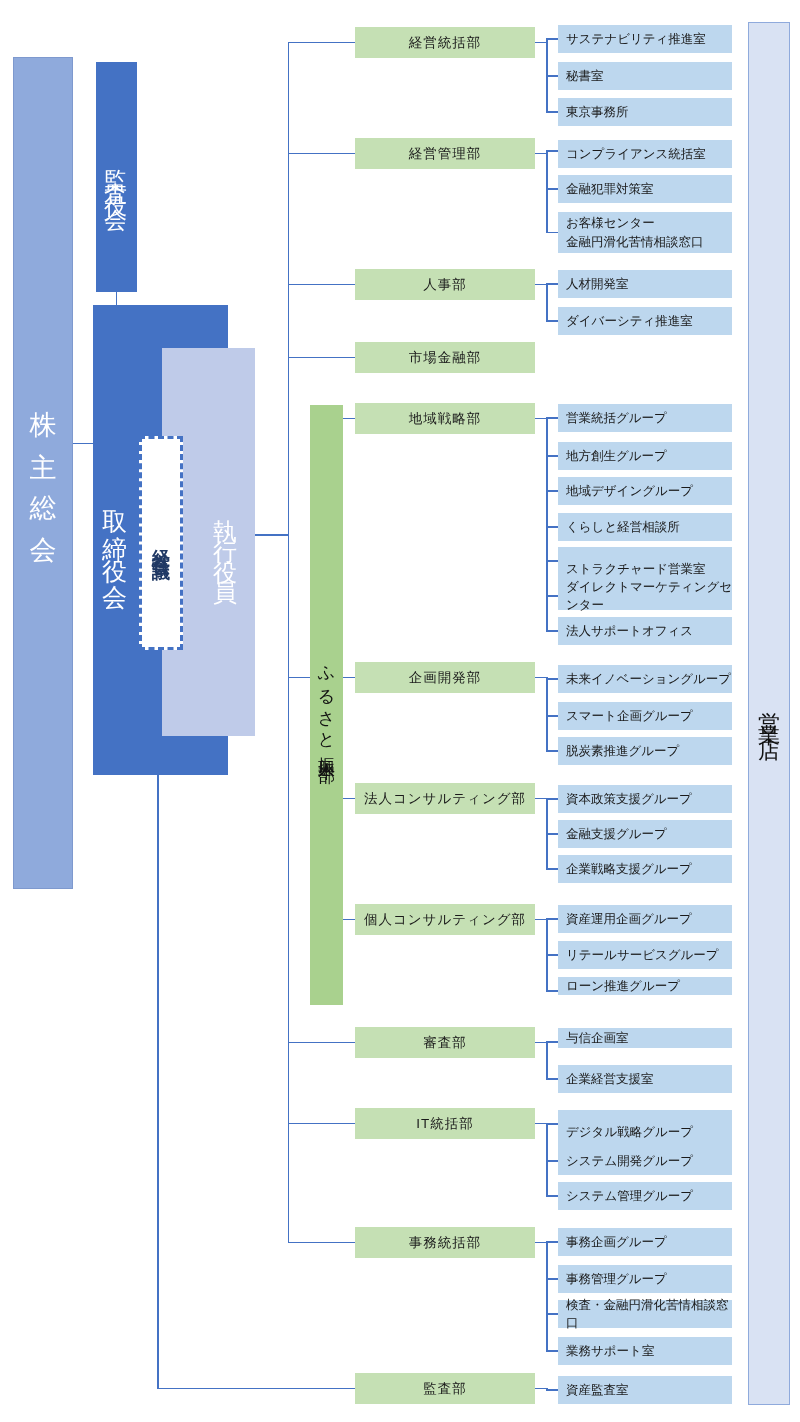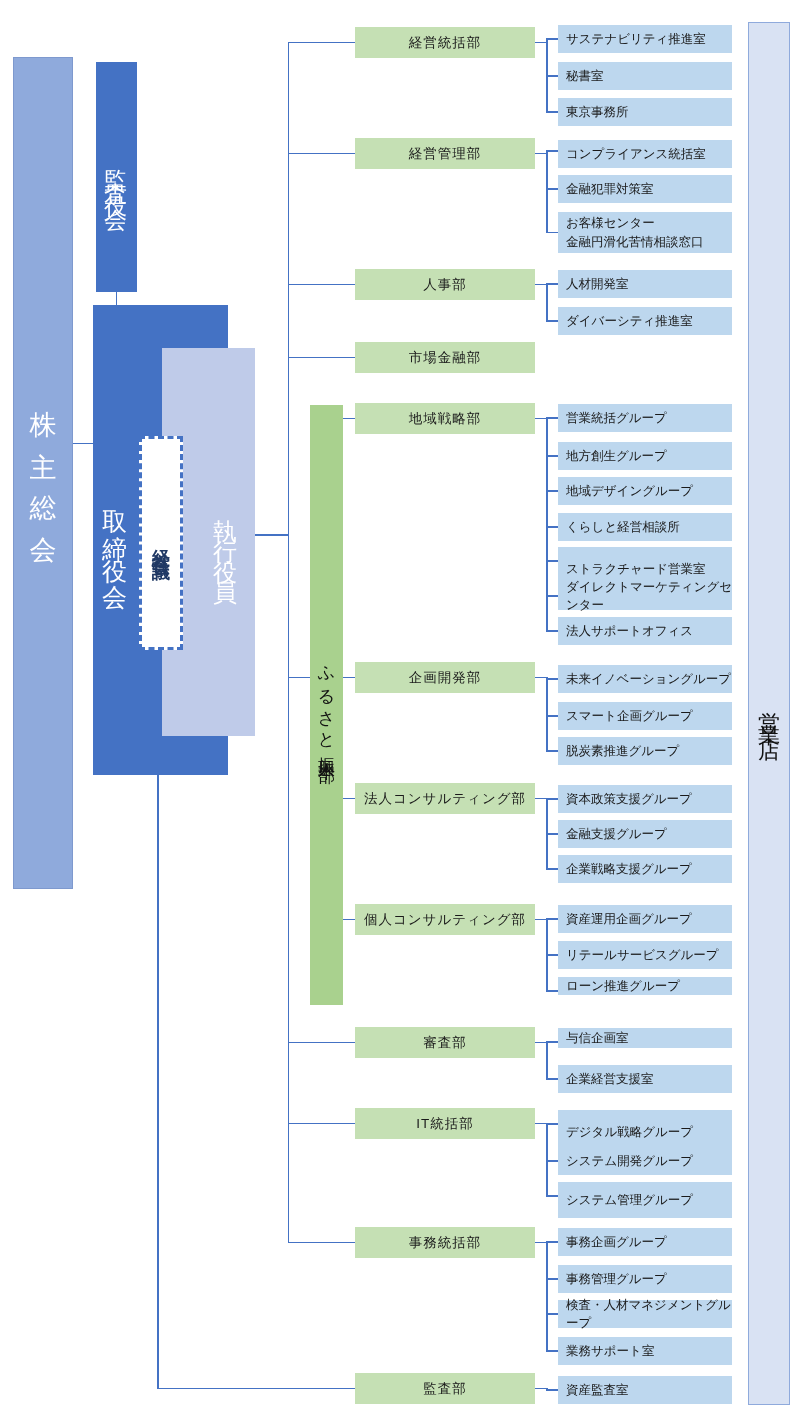--- a/index.html
+++ b/index.html
@@ -163,31 +163,31 @@
     <div class="unit" style="top: 1065px; height: 28px;">企業経営支援室</div>
     <div class="dept" style="top: 1108px;">IT統括部</div>
     <div class="ln" style="left: 287.5px; top: 1122.75px; width: 67.5px; height: 1.5px;"></div>
     <div class="ln" style="left: 535px; top: 1122.75px; width: 11px; height: 1.5px;"></div>
     <div class="ln" style="left: 546px; top: 1122.75px; width: 1.5px; height: 74px;"></div>
     <div class="ln" style="left: 546px; top: 1123.25px; width: 12px; height: 1.5px;"></div>
     <div class="unit" style="top: 1110px; height: 44px;">デジタル戦略グループ</div>
     <div class="ln" style="left: 546px; top: 1160.25px; width: 12px; height: 1.5px;"></div>
     <div class="unit" style="top: 1147px; height: 28px;">システム開発グループ</div>
     <div class="ln" style="left: 546px; top: 1195.25px; width: 12px; height: 1.5px;"></div>
-    <div class="unit" style="top: 1182px; height: 36px;">システム管理グループ</div>
+    <div class="unit" style="top: 1182px; height: 28px;">システム管理グループ</div>
     <div class="dept" style="top: 1227px;">事務統括部</div>
     <div class="ln" style="left: 287.5px; top: 1241.75px; width: 67.5px; height: 1.5px;"></div>
     <div class="ln" style="left: 535px; top: 1241.75px; width: 11px; height: 1.5px;"></div>
     <div class="ln" style="left: 546px; top: 1241.25px; width: 1.5px; height: 110.5px;"></div>
     <div class="ln" style="left: 546px; top: 1241.25px; width: 12px; height: 1.5px;"></div>
     <div class="unit" style="top: 1228px; height: 28px;">事務企画グループ</div>
     <div class="ln" style="left: 546px; top: 1278.25px; width: 12px; height: 1.5px;"></div>
     <div class="unit" style="top: 1265px; height: 28px;">事務管理グループ</div>
     <div class="ln" style="left: 546px; top: 1313.25px; width: 12px; height: 1.5px;"></div>
-    <div class="unit" style="top: 1300px; height: 28px;">検査・人材マネジメントグループ</div>
+    <div class="unit" style="top: 1300px; height: 28px;">検査・金融円滑化苦情相談窓口</div>
     <div class="ln" style="left: 546px; top: 1350.25px; width: 12px; height: 1.5px;"></div>
     <div class="unit" style="top: 1337px; height: 28px;">業務サポート室</div>
     <div class="dept" style="top: 1373px;">監査部</div>
     <div class="ln" style="left: 157.5px; top: 1387.75px; width: 197.5px; height: 1.5px;"></div>
     <div class="ln" style="left: 535px; top: 1387.75px; width: 11px; height: 1.5px;"></div>
     <div class="ln" style="left: 546px; top: 1387.75px; width: 1.5px; height: 3px;"></div>
     <div class="ln" style="left: 546px; top: 1389.25px; width: 12px; height: 1.5px;"></div>
     <div class="unit" style="top: 1376px; height: 28px;">資産監査室</div>
   </div>
 

